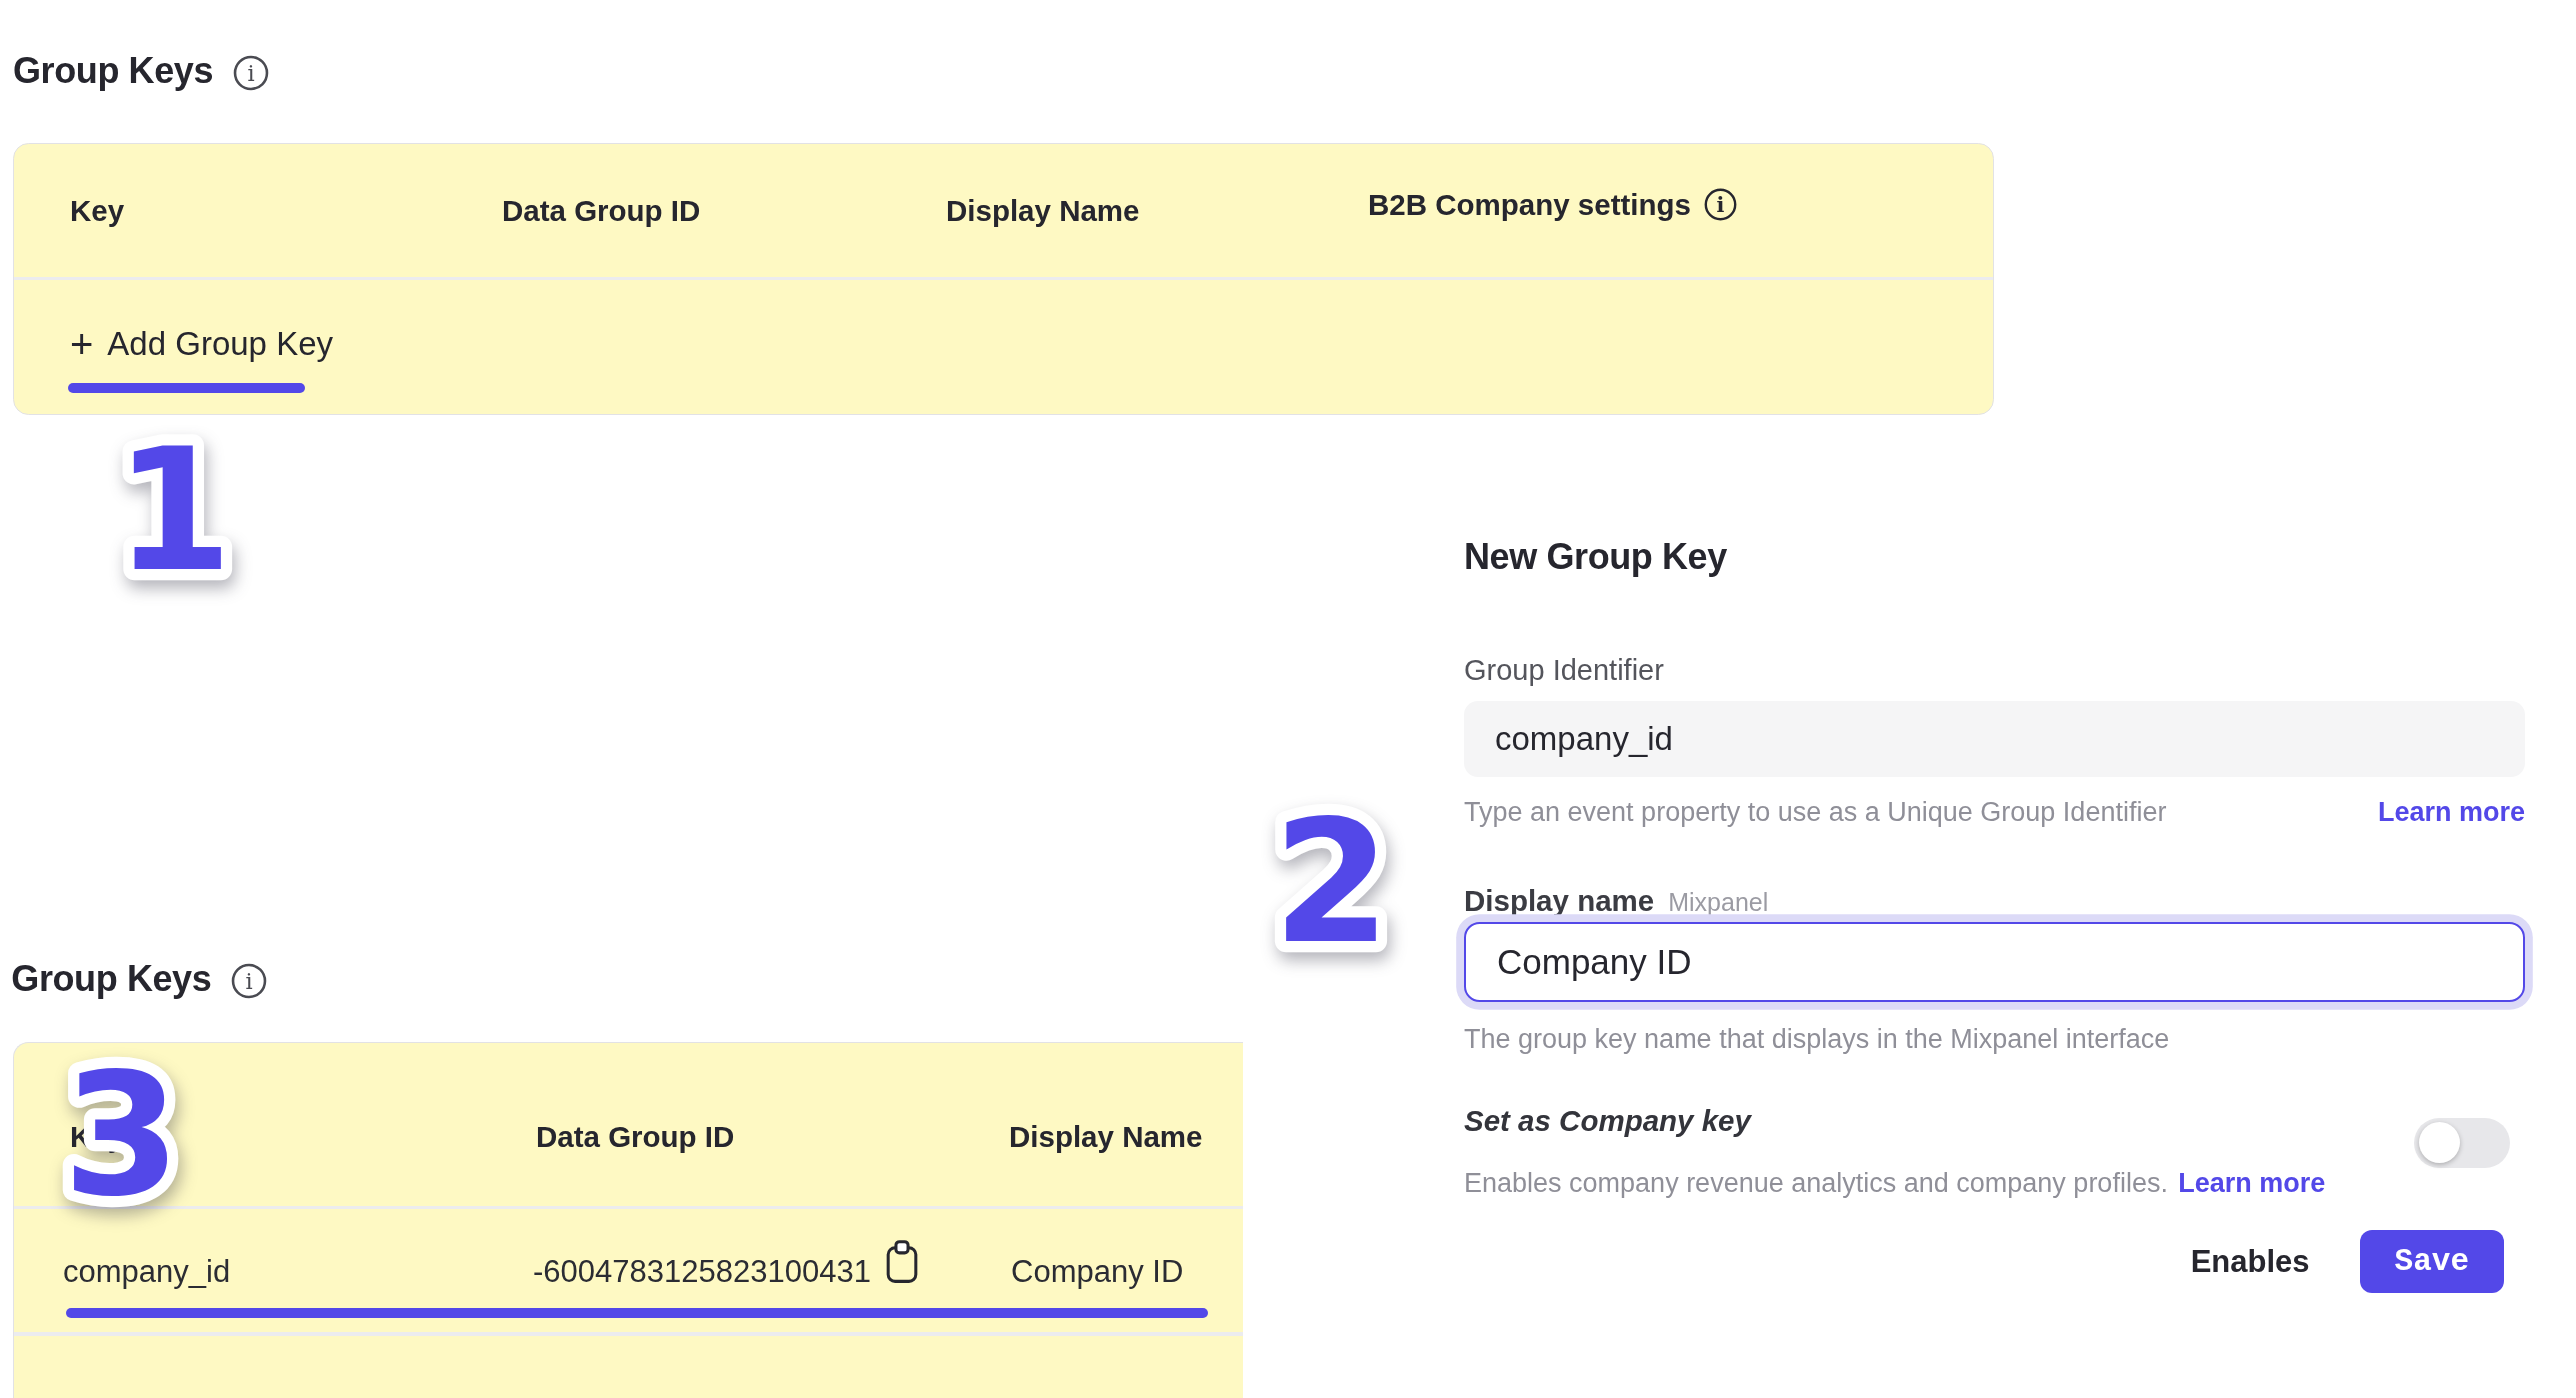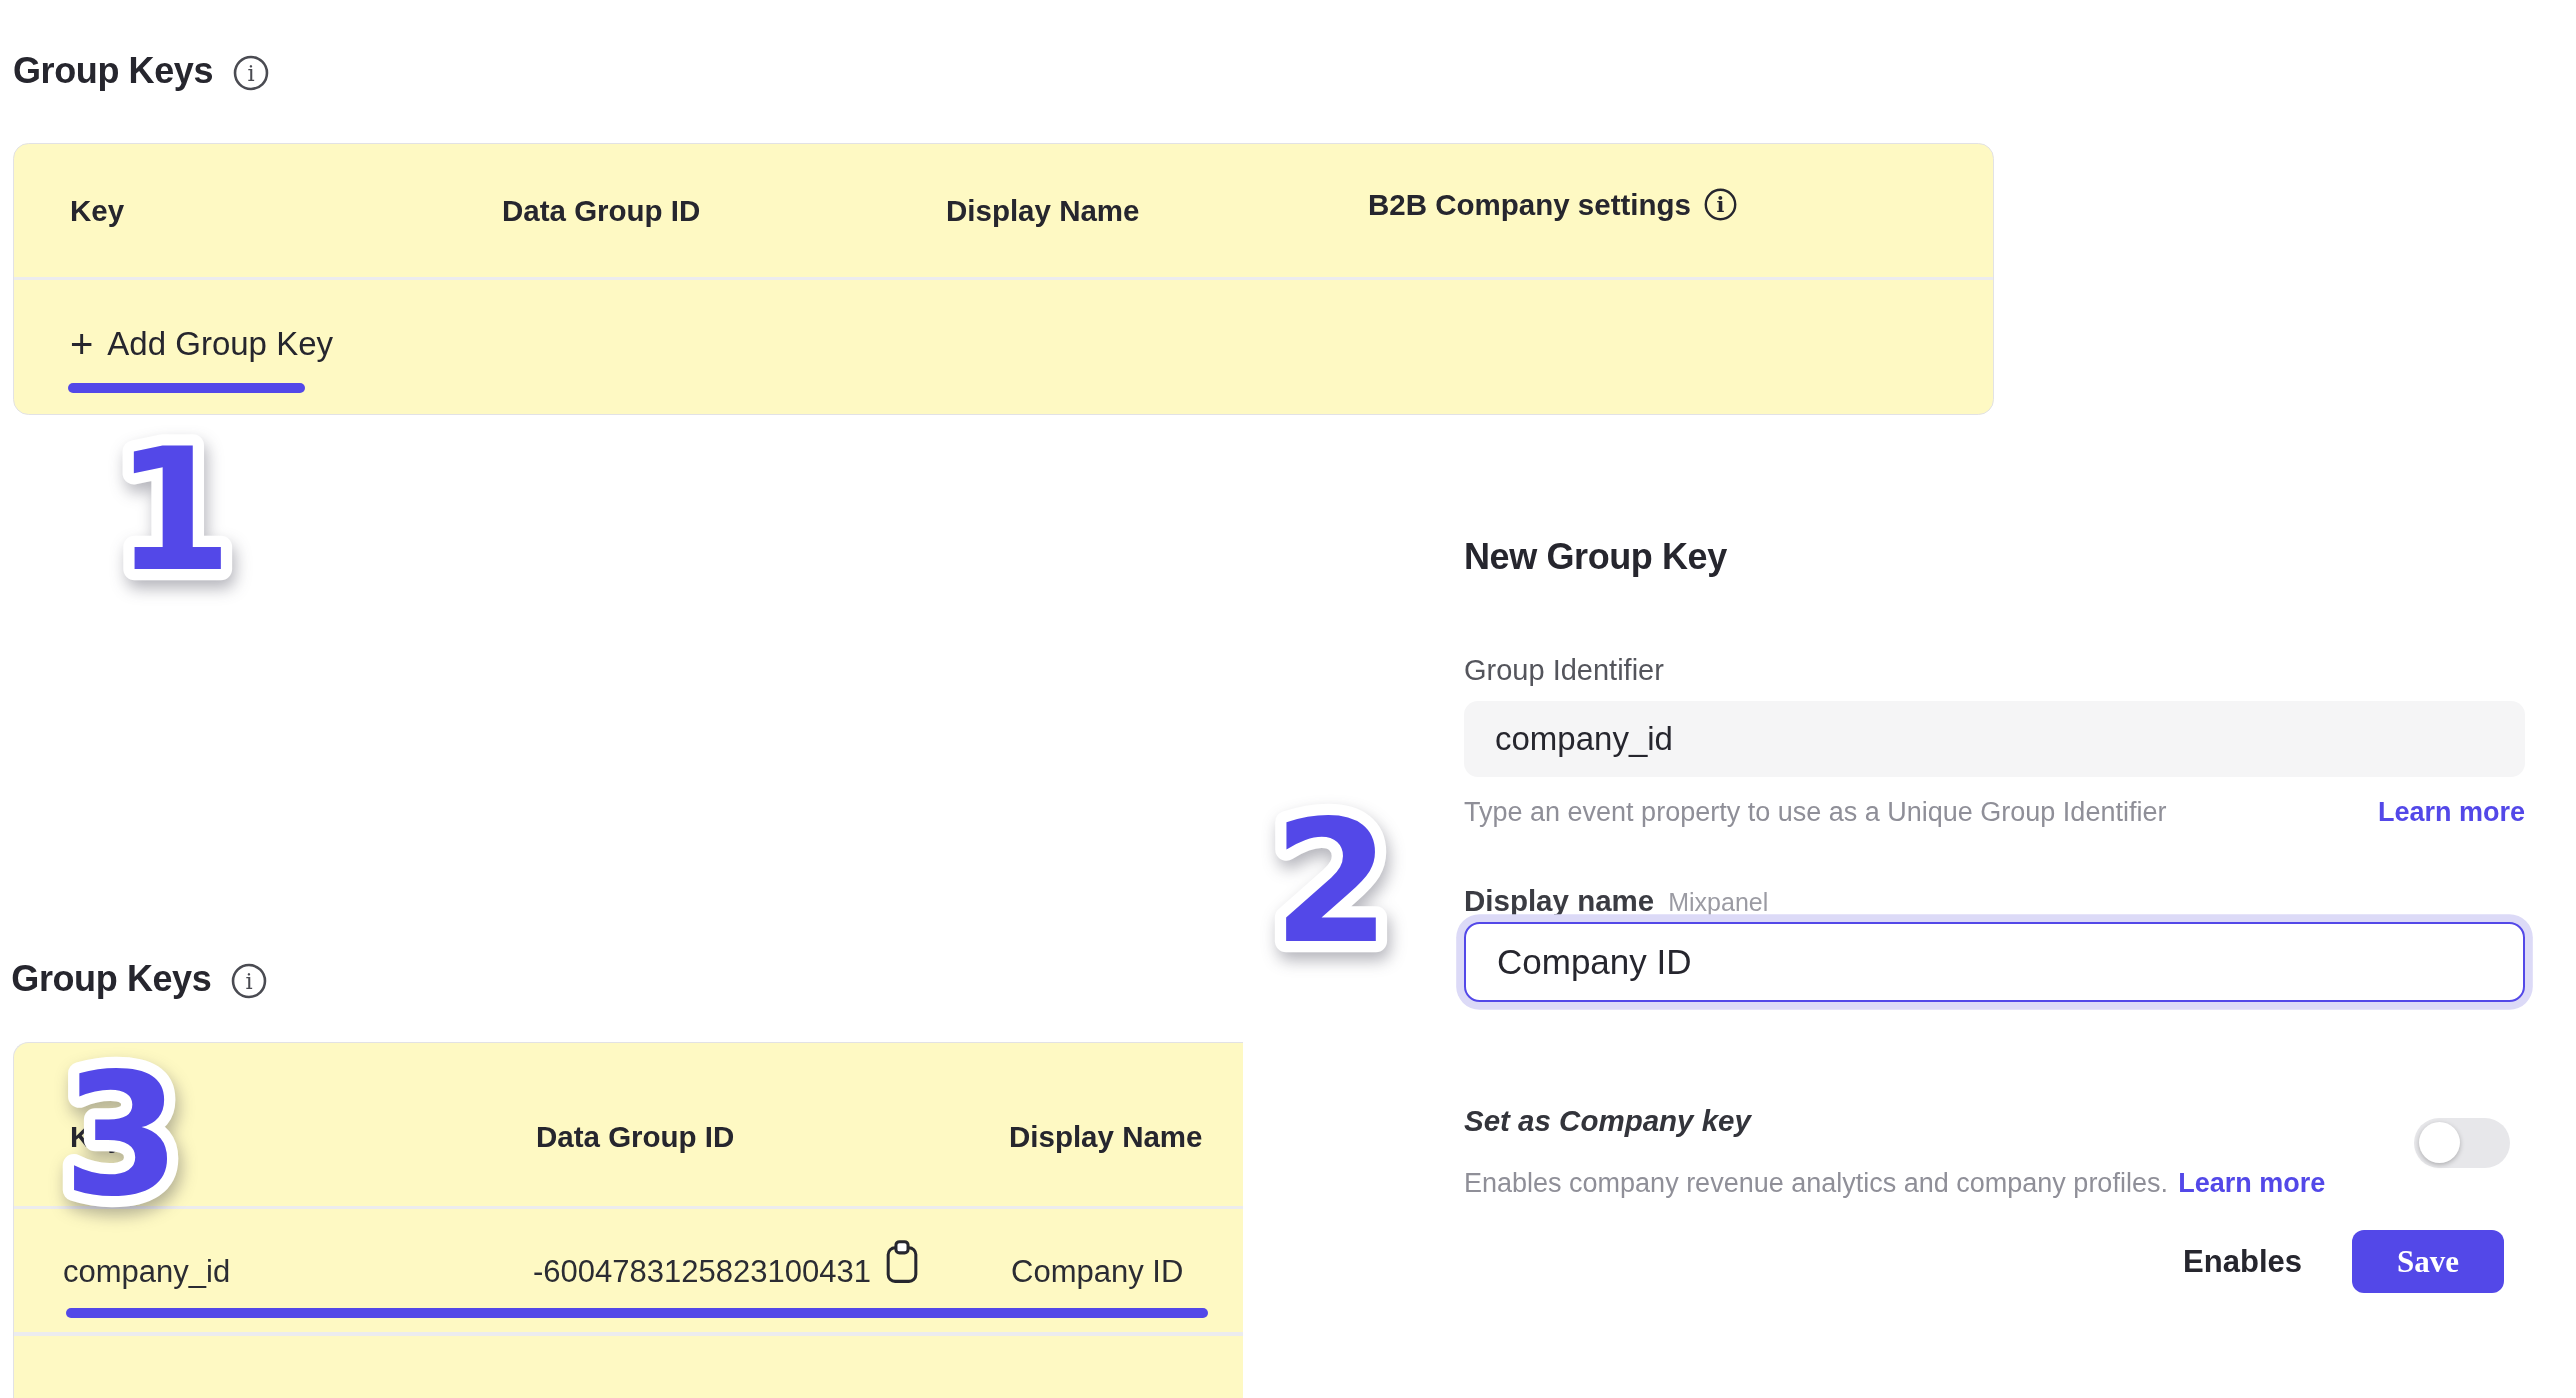--- a/index.html
+++ b/index.html
@@ -91,23 +91,23 @@
 
   
   .actions { position:absolute; top:685px; right:21px; display:flex; align-items:center; gap:50px; }
   .cancel-btn {
     background:none; border:none; cursor:pointer;
     font-family:"Liberation Sans", sans-serif;
     font-size:31px; font-weight:600; color:#26262e; padding:0;
   }
   .save-btn {
     background:#5348e8; border:none; cursor:pointer;
-    font-family:Liberation Serif, serif;
+    font-family:Liberation Mono, monospace;
     font-size:31px; font-weight:600; color:#ffffff;
-    height:63px; padding:0 45px; border-radius:12px;
+    height:63px; padding:0 35px; border-radius:12px;
   }
 
   .copy-btn { position:absolute; background:none; border:none; padding:0; cursor:pointer; }
 </style>
 </head>
 <body>
 
 <div class="abs section-heading" style="left:13px; top:50px;">
   <h2>Group Keys</h2>
   <svg class="info-svg" width="38" height="38" viewBox="0 0 44 44">
@@ -151,20 +151,23 @@
   <input class="text-input" style="top: 156px;" type="text" value="company_id">
   <div class="helper-row" style="top:252px;">
     <span class="helper-text">Type an event property to use as a Unique Group Identifier</span>
     <a class="learn-more">Learn more</a>
   </div>
 
   <span class="field-label" style="left:0; top:339px;">
     <span class="field-label-strong">Display name</span><span class="optional-tag">Mixpanel</span>
   </span>
   <input class="text-input focused" style="top: 377px;" type="text" value="Company ID">
+  <div class="helper-row" style="top:479px;">
+    <span class="helper-text">The group key name that displays in the Mixpanel interface</span>
+  </div>
 
   <span class="field-label field-label-strong" style="left:0; top:559px; font-weight:600; color:#33343b;font-style:italic;">Set as Company key</span>
   <div class="toggle" style="right:14.8px; top:573px;">
     <div class="toggle-knob"></div>
   </div>
   <div class="helper-row" style="top:623px; justify-content:flex-start; gap:10.4px;">
     <span class="helper-text">Enables company revenue analytics and company profiles.</span>
     <a class="learn-more">Learn more</a>
   </div>
 

